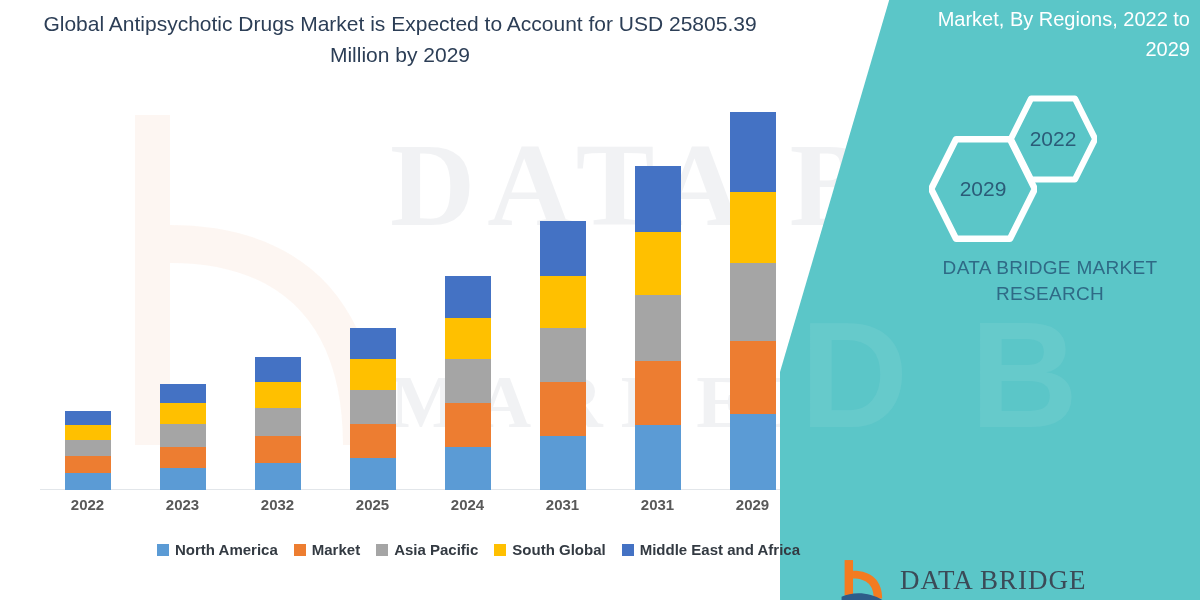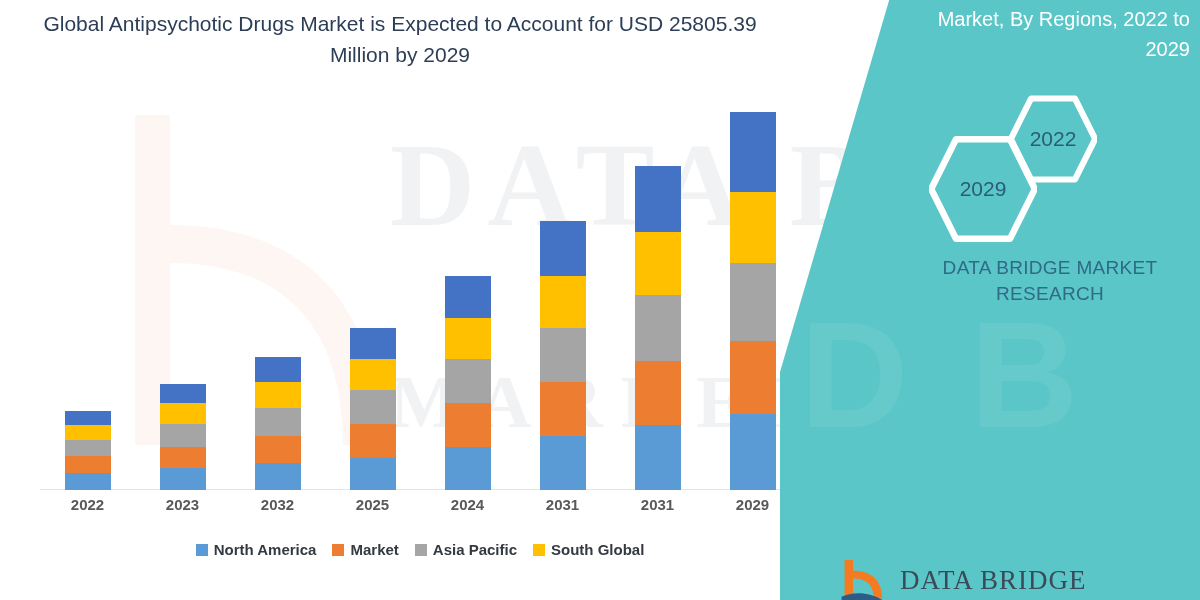--- a/index.html
+++ b/index.html
@@ -79,21 +79,21 @@
   .bars{position:absolute;left:0;top:0;right:0;bottom:0;display:flex;align-items:flex-end;}
   .bar-col{flex:1 1 0;display:flex;flex-direction:column;align-items:center;justify-content:flex-end;height:100%;}
   .bar{width:46px;display:flex;flex-direction:column;}
   .seg{width:100%;}
 
   .xaxis{position:absolute;z-index:4;left:40px;top:496px;width:760px;display:flex;}
   .xtick{flex:1 1 0;text-align:center;color:#595959;font-size:15px;font-weight:700;}
 
   .legend{
     position:absolute;z-index:4;left:40px;top:541px;width:760px;
-    display:flex;align-items:center;justify-content:center;gap:16px;
+    display:flex;align-items:center;justify-content:flex-end;gap:16px;
   }
   .leg-item{display:flex;align-items:center;gap:6px;}
   .leg-sw{width:12px;height:12px;display:inline-block;}
   .leg-lab{color:#333a42;font-size:15px;font-weight:700;white-space:nowrap;}
 </style>
 </head>
 <body>
 
 <div class="canvas">
 
@@ -208,20 +208,24 @@
         <span class="leg-lab">Market</span>
       </div>
       <div class="leg-item">
         <span class="leg-sw" style="background: rgb(165, 165, 165);"></span>
         <span class="leg-lab">Asia Pacific</span>
       </div>
       <div class="leg-item">
         <span class="leg-sw" style="background: rgb(255, 192, 0);"></span>
         <span class="leg-lab">South Global</span>
       </div>
+      <div class="leg-item">
+        <span class="leg-sw" style="background: rgb(68, 114, 196);"></span>
+        <span class="leg-lab">Middle East and Africa</span>
+      </div>
     </div>
 
   <div class="teal-panel">
     <div class="teal-ghost tg1">D</div>
     <div class="teal-ghost tg2">B</div>
   </div>
 
   <div class="panel-title">Global Antipsychotic Drugs
 Market, By Regions, 2022 to
 2029</div>

